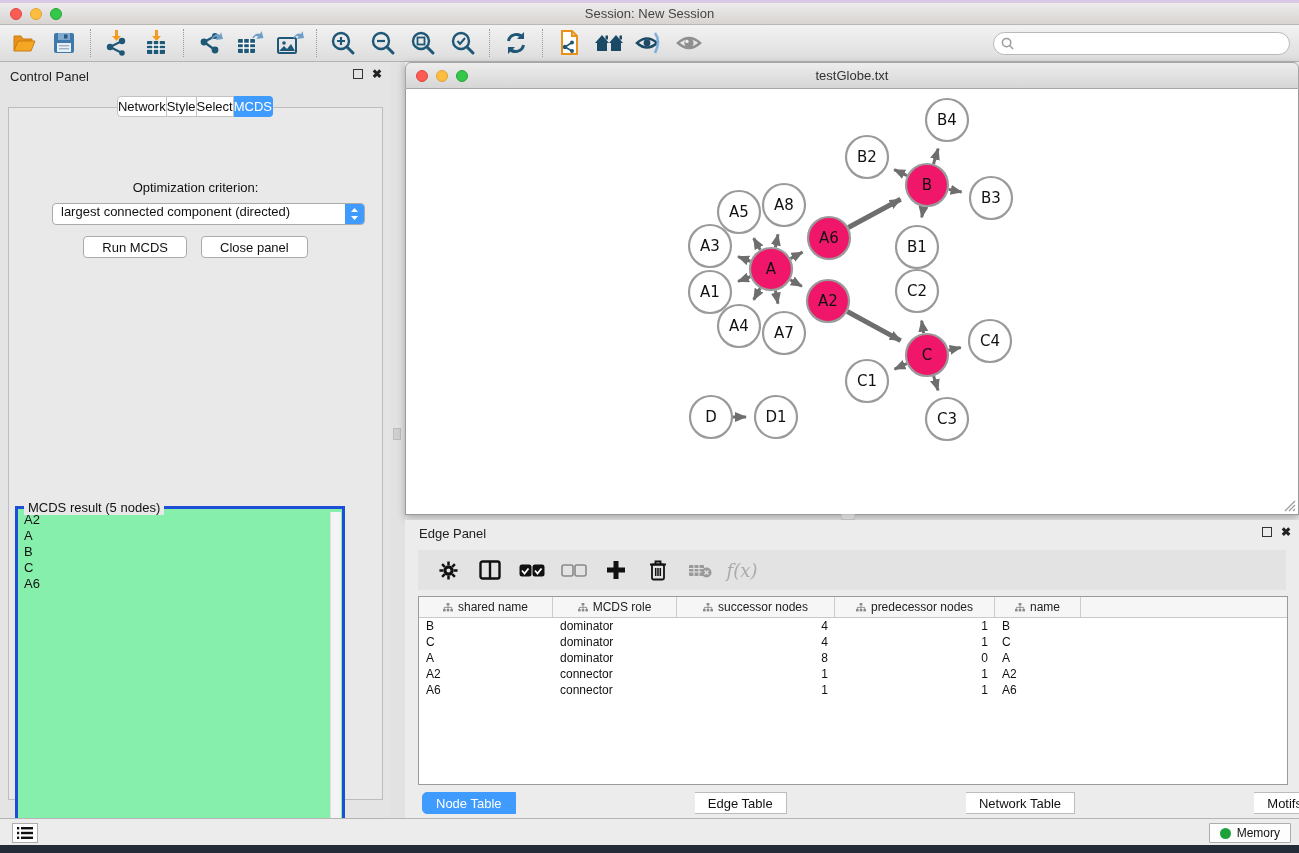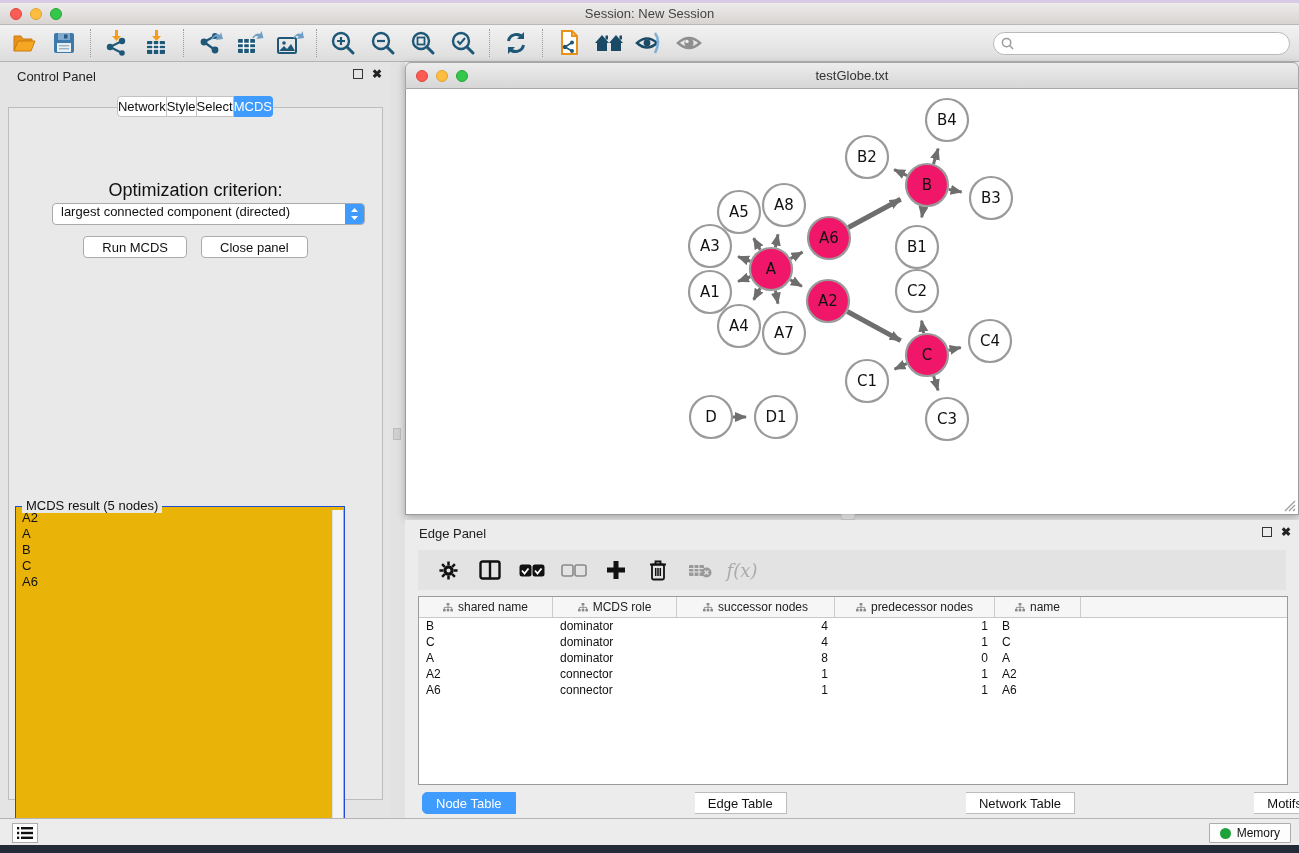--- a/index.html
+++ b/index.html
@@ -25,42 +25,42 @@
   .tb-btn { width:40px; height:32px; display:flex; align-items:center; justify-content:center; cursor:pointer; }
   .tb-sep { width:1px; height:28px; border-left:1px dotted #9b9b9b; margin:0 6px; }
   .tb-group { display:flex; align-items:center; }
   .search-wrap { position:absolute; right:9px; top:7px; width:297px; height:23px; background:#fff;
     border:1px solid #b9b9b9; border-radius:12px; display:flex; align-items:center; padding-left:7px; }
   .search-wrap input { border:none; outline:none; flex:1; font-size:12px; background:transparent; margin-left:5px; }
 
   
   .control-panel { position:absolute; left:0; top:62px; width:390px; height:756px; background:#e4e4e4; }
   .cp-header { position:absolute; left:0; top:0; width:100%; height:28px; display:flex; align-items:center; }
-  .cp-header .cp-title { font-size:13px; color:#222; margin-left:17px; }
+  .cp-header .cp-title { font-size:13px; color:#222; margin-left:10px; }
   .panel-ctrls { position:absolute; right:8px; top:7px; display:flex; gap:9px; align-items:center; }
   .ctl-float { width:10px; height:10px; border:1.5px solid #333; background:transparent; cursor:pointer; }
   .ctl-close { font-size:12px; font-weight:bold; color:#222; cursor:pointer; line-height:10px; }
   .cp-body { position:absolute; left:8px; top:45px; width:375px; height:693px; border:1px solid #bdbdbd; background:#e9e9e9; }
   .cp-tabs { position:absolute; left:0; top:34px; width:100%; display:flex; justify-content:center; z-index:3; }
   .cp-tab { height:21px; padding:0 0; background:#fff; border:1px solid #c2c2c2; border-left:none;
     font-size:13px; color:#111; display:flex; align-items:center; cursor:pointer; }
   .cp-tab:first-child { border-left:1px solid #c2c2c2; border-radius:4px 0 0 4px; }
   .cp-tab:last-child { border-radius:0 4px 4px 0; }
   .cp-tab.active { background:#3f9bfd; border-color:#3f9bfd; color:#fff; }
-  .opt-label { position:absolute; left:0; top:72px; width:100%; text-align:center; font-size:18px; color:#111; }
+  .opt-label { position:absolute; left:0; top:72px; width:100%; text-align:center; font-size:13px; color:#111; }
   .criterion-select { position:absolute; left:43px; top:95px; width:313px; height:22px; background:#fff;
     border:1px solid #ababab; border-radius:4px; display:flex; align-items:flex-start; cursor:pointer; }
   .criterion-select .sel-text { flex:1; font-size:13px; color:#111; padding-left:8px; white-space:nowrap; }
   .sel-spinner { width:19px; height:100%; background:#3f9bfd; border-radius:0 3px 3px 0;
     display:flex; flex-direction:column; align-items:center; justify-content:center; color:#fff; }
   .sel-spinner svg { display:block; }
   .cp-buttons { position:absolute; left:0; top:128px; width:100%; display:flex; justify-content:center; gap:14px; }
   .cp-btn { height:22px; padding:0 18px; background:#fff; border:1px solid #ababab; border-radius:4px;
     font-size:13px; color:#111; cursor:pointer; }
-  .result-group { position:absolute; left:6px; top:398px; width:330px; height:335px; border:1px solid #1d4ed8; background:#eab308; }
+  .result-group { position:absolute; left:6px; top:398px; width:330px; height:335px; border:3px solid #1d4ed8; background:#86efac; }
   .result-legend { position:absolute; left:6px; top:-9px; background:#e9e9e9; padding:0 4px; font-size:13px; color:#111; }
   .result-list { position:absolute; left:1px; top:3px; width:352px; height:328px; overflow:hidden; }
   .result-item { font-size:13px; color:#111; padding:1px 0 1px 5px; line-height:14px; }
   .result-scroll { position:absolute; right:1px; top:3px; width:11px; height:328px; background:#f4f4f4; border-left:1px solid #e0e0e0; }
 
   
   .v-splitter { position:absolute; left:390px; top:62px; width:15px; height:756px; background:#e2e2e2; }
   .v-thumb { position:absolute; left:3px; top:366px; width:8px; height:12px; background:#cfcfcf; border:1px solid #bdbdbd; }
   .h-thumb { position:absolute; left:443px; top:449px; width:14px; height:6px; background:#cfcfcf; border:1px solid #bdbdbd; }
 

